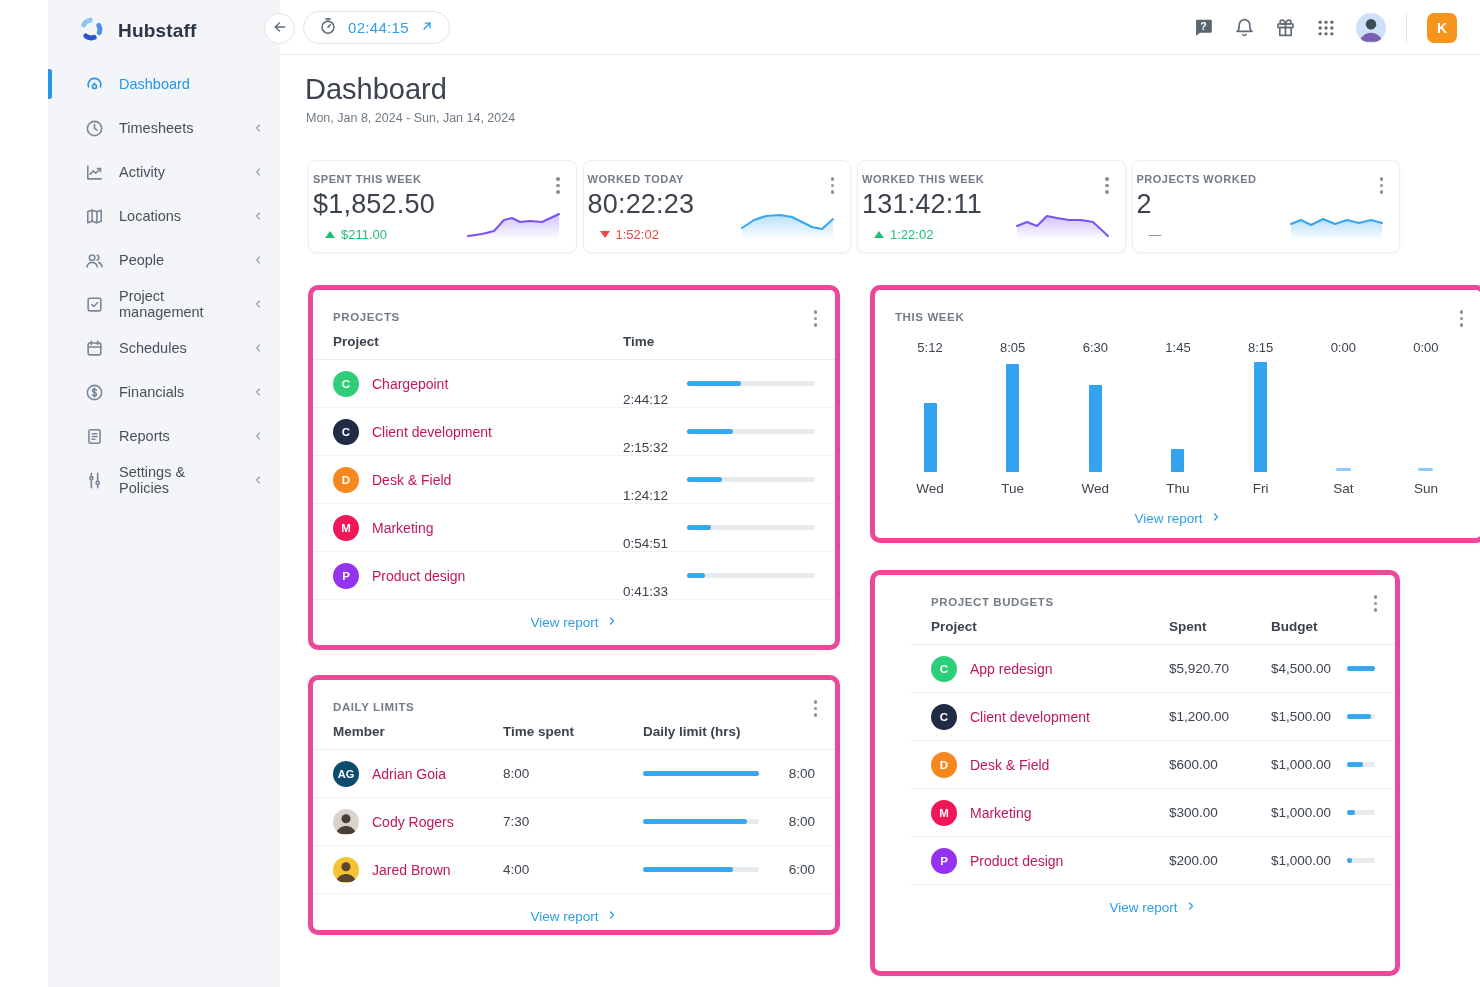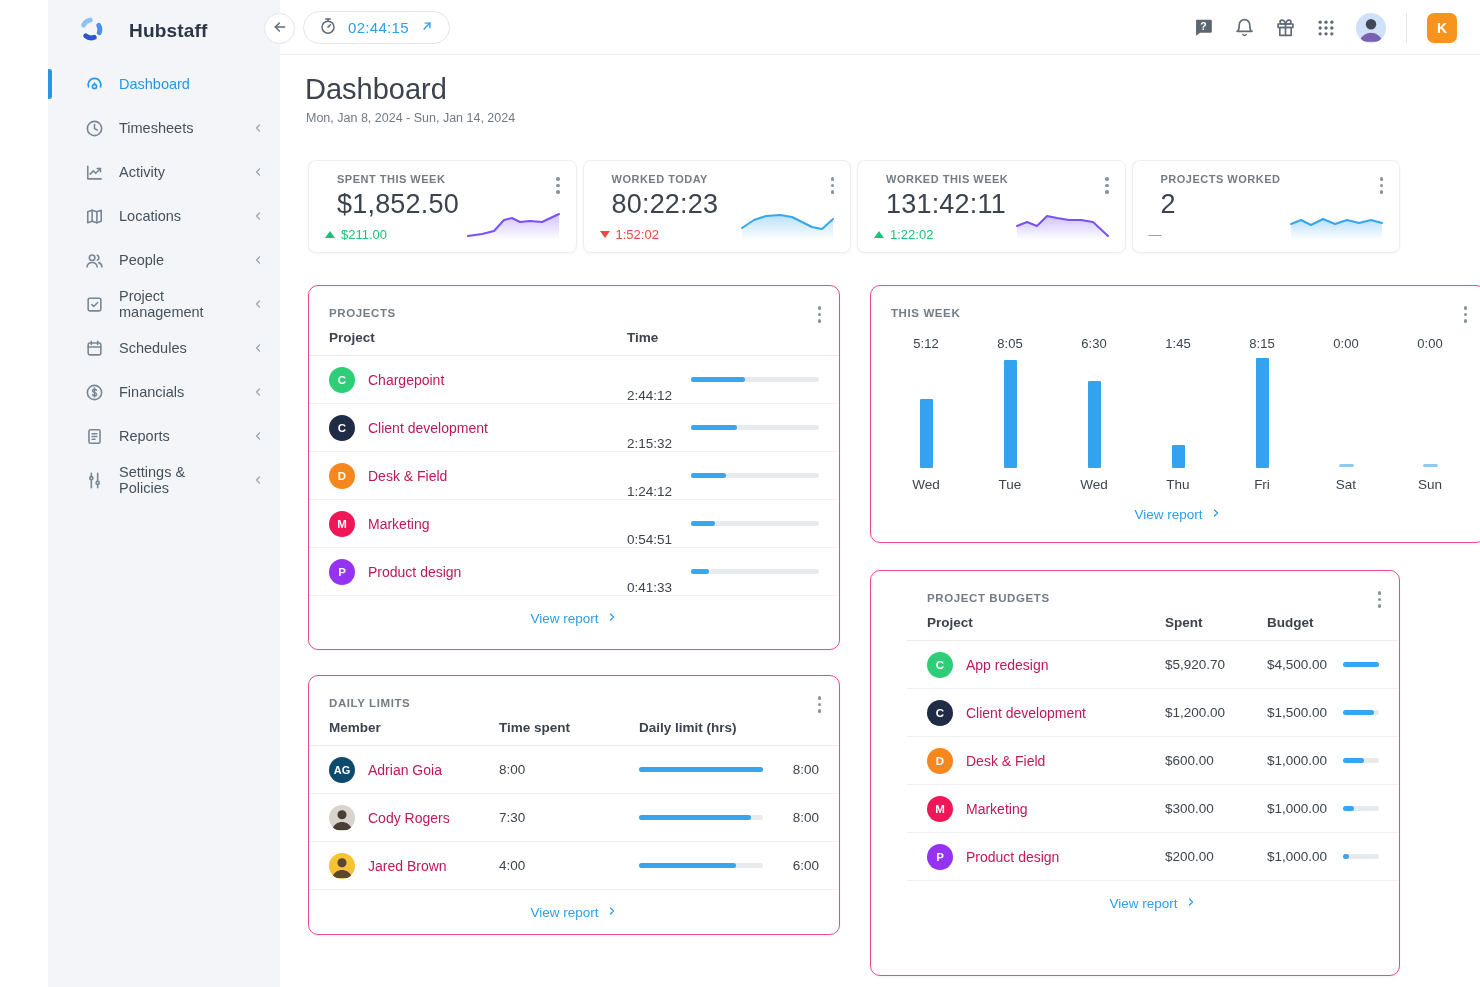--- a/index.html
+++ b/index.html
@@ -2,21 +2,21 @@
 <html><head>
 <meta charset="utf-8">
 <style>
   * { margin:0; padding:0; box-sizing:border-box; }
   html,body { width:1480px; height:987px; }
   body { font-family:"Liberation Sans", sans-serif; background:#fff; position:relative; overflow:hidden; color:#3c434d; }
 
   
   .side-gutter { position:absolute; left:0; top:0; width:48px; height:987px; background:#fff; }
   .sidebar { position:absolute; left:48px; top:0; width:232px; height:987px; background:#f3f5f8; }
-  .logo-row { display:flex; align-items:center; gap:25px; padding:14px 0 0 30px; height:48px; }
+  .logo-row { display:flex; align-items:center; gap:14px; padding:14px 0 0 30px; height:48px; }
   .logo-text { font-size:19px; font-weight:bold; color:#2b3648; letter-spacing:.2px; }
   .nav { margin-top:14px; }
   .nav-item { position:relative; display:flex; align-items:center; gap:15px; height:44px; padding-left:37px; padding-right:16px; cursor:pointer; color:#46515c; font-size:14.5px; font-weight:500; }
   .nav-item .nicon { width:19px; height:19px; flex:none; display:flex; align-items:center; justify-content:center; }
   .nav-item.active { color:#2596e8; }
   .nav-item.active .active-bar { position:absolute; left:0; top:7px; width:4px; height:30px; background:#2596e8; border-radius:0 3px 3px 0; }
   .nav-item .chev { margin-left:auto; display:flex; color:#98a1ab; }
 
   
   .header { position:absolute; left:280px; top:0; width:1200px; height:55px; background:#fff; border-bottom:1px solid #ebedf0; }
@@ -29,33 +29,33 @@
   .hdr-divider { width:1px; height:30px; background:#e4e7eb; }
   .org-badge { width:30px; height:30px; border-radius:7px; background:#f7941d; color:#fff; font-size:14px; font-weight:bold; display:flex; align-items:center; justify-content:center; cursor:pointer; }
 
   
   .main { position:absolute; left:280px; top:55px; width:1200px; height:932px; background:#fff; }
   .page-title { position:absolute; left:25px; top:18px; font-size:29px; font-weight:400; color:#3c434d; }
   .page-date { position:absolute; left:26px; top:56px; font-size:12.5px; color:#717a84; }
 
   
   .cards { position:absolute; left:28px; top:105px; width:1092px; display:flex; gap:6px; }
-  .card { flex:1; height:93px; background:#fff; border:1px solid #ecee f1; border:1px solid #eceef1; border-radius:8px; box-shadow:0 1px 3px rgba(25,35,50,.05); position:relative; padding:12px 28px; }
+  .card { flex:1; height:93px; background:#fff; border:1px solid #ecee f1; border:1px solid #eceef1; border-radius:8px; box-shadow:0 1px 3px rgba(25,35,50,.05); position:relative; padding:12px 4px; }
   .card-label { font-size:11px; font-weight:600; letter-spacing:.5px; color:#737c86; }
   .card-value { font-size:27px; font-weight:500; color:#3c434d; margin-top:4px; letter-spacing:.2px; }
   .card-delta { position:absolute; left:16px; bottom:10px; font-size:13px; display:flex; align-items:center; gap:6px; }
   .card-delta.up { color:#1fbf75; } .card-delta.down { color:#ee4743; } .card-delta.flat { color:#8a929b; }
   .tri-up { width:0; height:0; border-left:5px solid transparent; border-right:5px solid transparent; border-bottom:7px solid #1fbf75; }
   .tri-down { width:0; height:0; border-left:5px solid transparent; border-right:5px solid transparent; border-top:7px solid #ee4743; }
   .spark { position:absolute; right:14px; bottom:8px; }
   .kebab { position:absolute; right:12px; top:12px; display:flex; flex-direction:column; gap:3px; padding:4px; cursor:pointer; }
   .kebab i { width:3.5px; height:3.5px; border-radius:50%; background:#8a929b; display:block; }
 
   
-  .panel { position:absolute; background:#fff; border:1px solid #ec4899; border-radius:10px; box-shadow:0 1px 3px rgba(25,35,50,.05); }
+  .panel { position:absolute; background:#fff; border:5px solid #ec4899; border-radius:10px; box-shadow:0 1px 3px rgba(25,35,50,.05); }
   .panel-head { position:relative; padding:17px 20px 0; height:38px; }
   .panel-title { font-size:11.5px; font-weight:600; letter-spacing:.6px; color:#737c86; }
   .panel-head .kebab { top:16px; right:14px; }
   .cols { display:flex; align-items:center; padding:6px 20px 10px; border-bottom:1px solid #e9ecef; font-size:13.5px; font-weight:bold; color:#3c434d; }
   .row { display:flex; align-items:center; padding:0 20px; height:48px; border-bottom:1px solid #f0f2f5; cursor:pointer; }
   .row:last-of-type { border-bottom:1px solid #f0f2f5; }
   .avatar { width:26px; height:26px; border-radius:50%; color:#fff; font-size:11.5px; font-weight:bold; display:flex; align-items:center; justify-content:center; flex:none; overflow:hidden; position:relative; }
   .rname { font-size:14px; color:#be185d; }
   .track { height:5px; background:#e7ebee; border-radius:3px; position:relative; }
   .fill { position:absolute; left:0; top:0; height:5px; background:#38a6ef; border-radius:3px; }

